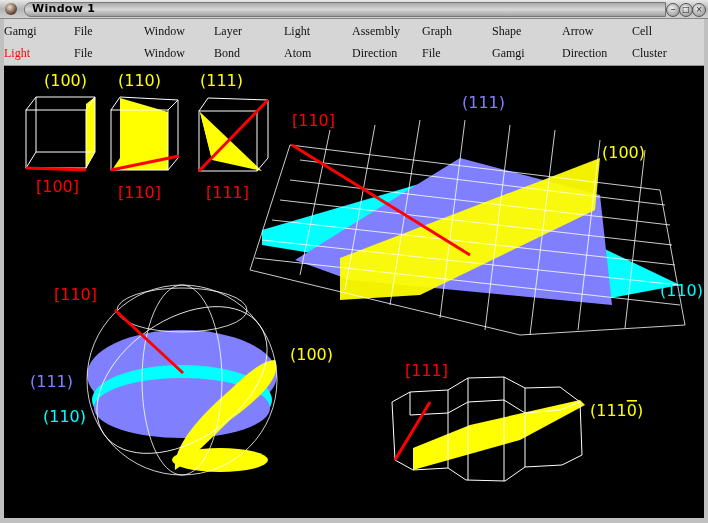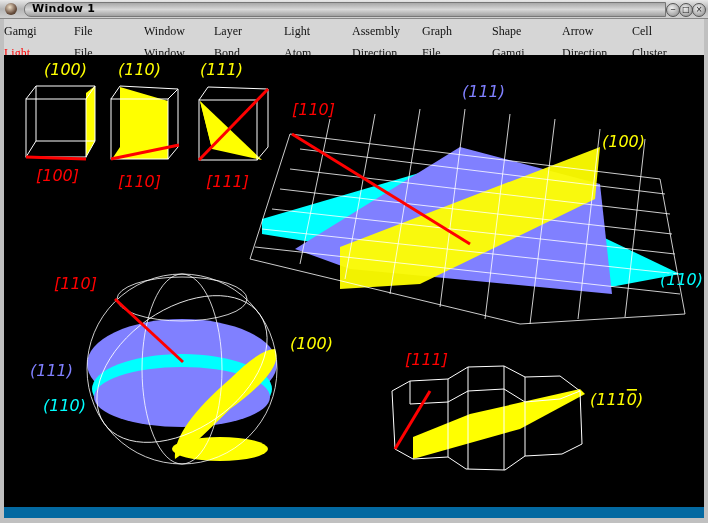--- a/index.html
+++ b/index.html
@@ -5,21 +5,21 @@
   html,body{margin:0;padding:0;}
   body{width:708px;height:523px;background:#2a2a2a;font-family:"DejaVu Sans",sans-serif;overflow:hidden;position:relative;}
   .window{position:absolute;left:0;top:0;width:708px;height:523px;background:#0369a1;}
   .titlebar{position:absolute;left:0;top:0;width:708px;height:18px;background:linear-gradient(#e8e8e8,#b4b4b4 50%,#d0d0d0);border-bottom:1px solid #888;}
   .title-orb{position:absolute;left:5px;top:3px;width:12px;height:12px;border-radius:50%;background:radial-gradient(circle at 40% 35%,#f0e0c8,#6a5040 60%,#302010);}
   .title-pill{position:absolute;left:24px;top:2px;width:640px;height:13px;border-radius:7px 0 0 7px;background:linear-gradient(#a8a8a8,#d8d8d8 50%,#a0a0a0);border:1px solid #777;}
   .title-text{position:absolute;left:32px;top:2px;font-weight:bold;font-size:11px;color:#000;letter-spacing:0.3px;}
   .wbtn{position:absolute;top:3px;width:12px;height:12px;border-radius:50%;background:radial-gradient(circle at 40% 35%,#eee,#888);border:1px solid #555;font-size:8px;line-height:12px;text-align:center;color:#222;}
   .menubar{position:absolute;left:4px;top:19px;width:700px;height:46px;background:#d6d6d6;border-bottom:1px solid #909090;}
   .menu-item{position:absolute;width:70px;text-align:left;font-size:12px;color:#111;font-family:Liberation Serif, serif;cursor:default;}
-  .canvas{position:absolute;left:4px;top:55px;width:700px;height:452px;background:#000;font-style:italic;}
+  .canvas{position:absolute;left:4px;top:66px;width:700px;height:452px;background:#000;}
   .frame-l{position:absolute;left:0;top:19px;width:4px;height:504px;background:#c0c0c0;}
   .frame-r{position:absolute;right:0;top:19px;width:4px;height:504px;background:#c0c0c0;}
   .frame-b{position:absolute;left:0;bottom:0;width:708px;height:5px;background:#c0c0c0;}
   svg text{font-family:"DejaVu Sans",sans-serif;}
 </style>
 </head>
 <body>
 
 <div class="window">
   <div class="titlebar">

